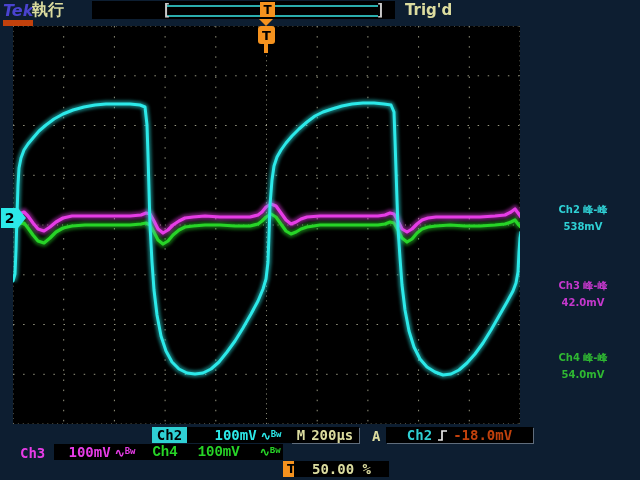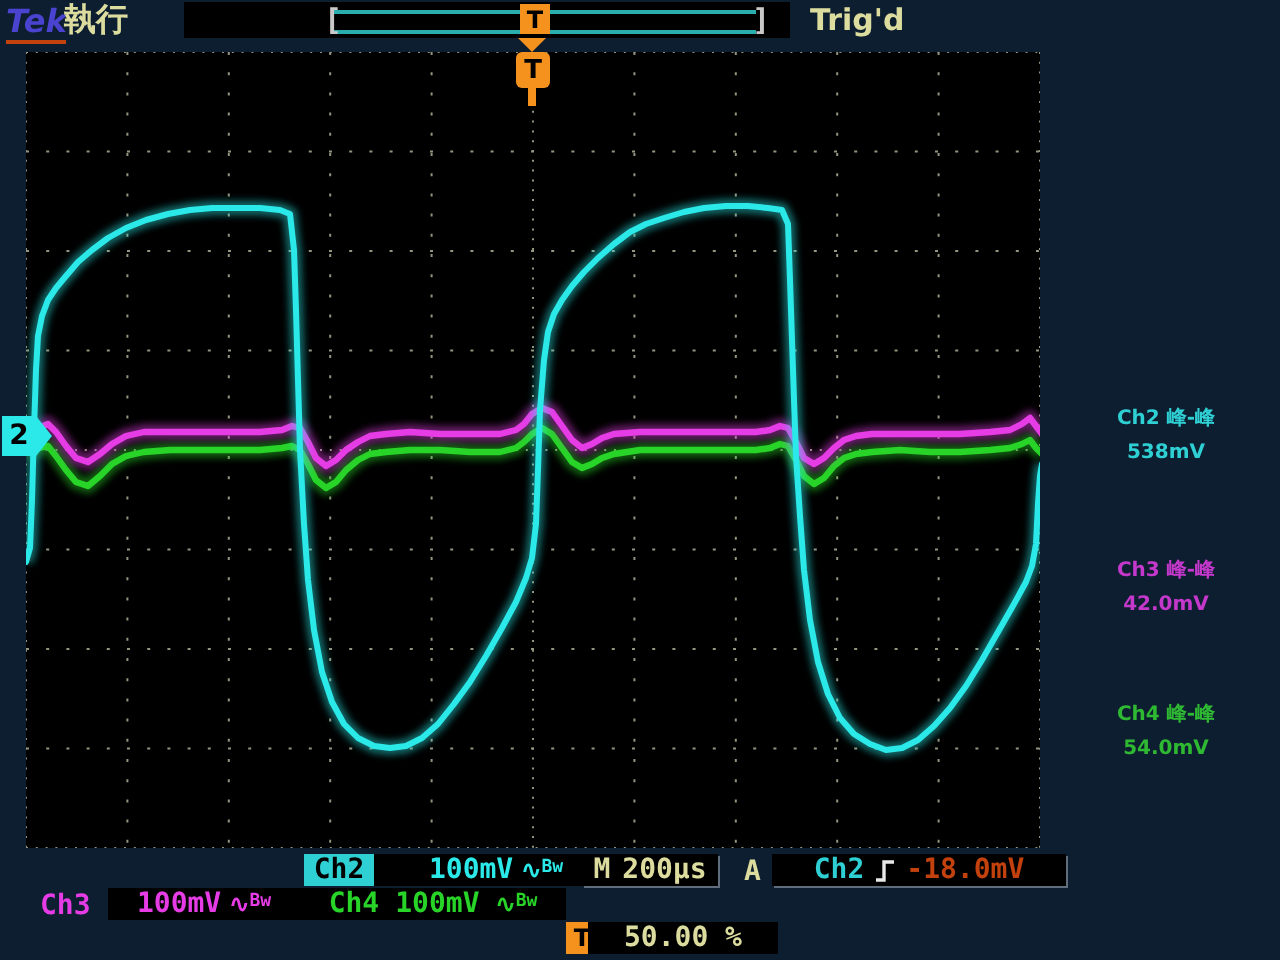--- a/index.html
+++ b/index.html
@@ -7,21 +7,21 @@
           font-family:"DejaVu Sans","Liberation Sans",sans-serif;}
   .abs{position:absolute;}
   .txt{font-weight:bold;font-size:15px;line-height:18px;white-space:nowrap;}
   .mono{font-family:"DejaVu Sans Mono","Liberation Mono",monospace;font-weight:bold;font-size:14px;}
   .box{position:absolute;display:flex;align-items:center;justify-content:center;white-space:nowrap;}
   .blackbox{background:#000;}
   .raised{box-shadow:1px 1px 0 rgba(165,175,185,.55);}
   .bw{font-size:9px;vertical-align:3px;letter-spacing:0;}
   .coupling{font-size:12px;}
   
-  .tek{color:#4a43cf;font-style:italic;font-size:16px;font-weight:bold;border-bottom:2px solid #c2410c;}
+  .tek{color:#4a43cf;font-style:italic;font-size:16px;font-weight:bold;border-bottom:6px solid #c2410c;}
   
   .recbox{left:92px;top:1px;width:303px;height:18px;background:#000;}
   .recline{position:absolute;height:2px;background:#2aadad;}
   .bracket{position:absolute;top:0px;color:#c9c9c9;font-size:15px;font-weight:bold;font-family:"DejaVu Sans Mono",monospace;line-height:18px;}
   
   .tbox{background:#f5921e;color:#000;font-weight:bold;display:flex;align-items:center;justify-content:center;}
   .tri-down{width:0;height:0;border-left:7px solid transparent;border-right:7px solid transparent;border-top:7px solid #f5921e;}
   
   .gmark{left:1px;top:208px;display:flex;align-items:center;}
   .gmark .body{width:17px;height:20px;background:#2ce9e9;color:#000;font-weight:bold;font-size:14px;
@@ -123,21 +123,21 @@
       <path d="M1,11 H5 V2 H10" fill="none" stroke="#e8e8e8" stroke-width="1.7"></path>
     </svg>
     <span style="color:#c2410c;">-18.0mV</span>
   </div>
 
   <span class="abs mono" style="left:20px;top:445px;color:#e63ce6;">Ch3</span>
   <div class="box mono blackbox" style="left:54px;top:444px;width:96px;height:16px;color:#e63ce6;gap:4px;">
     <span>100mV</span>
     <span><span class="coupling">∿</span><span class="bw">Bw</span></span>
   </div>
-  <div class="box mono blackbox" style="left:150px;top:444px;width:133px;height:16px;color:#27d427;gap:8px;">
+  <div class="box mono blackbox" style="left:150px;top:444px;width:133px;height:16px;color:#27d427;gap:20px;font-family:Liberation Mono, monospace;">
     <span>Ch4</span>
     <span>100mV</span>
     <span><span class="coupling">∿</span><span class="bw">Bw</span></span>
   </div>
 
   <div class="box tbox" style="left:283px;top:461px;width:16px;height:16px;font-size:12px;">T</div>
   <div class="box mono blackbox" style="left:294px;top:461px;width:95px;height:16px;color:#dcdc9f;">50.00 %</div>
 
 </div>
 

